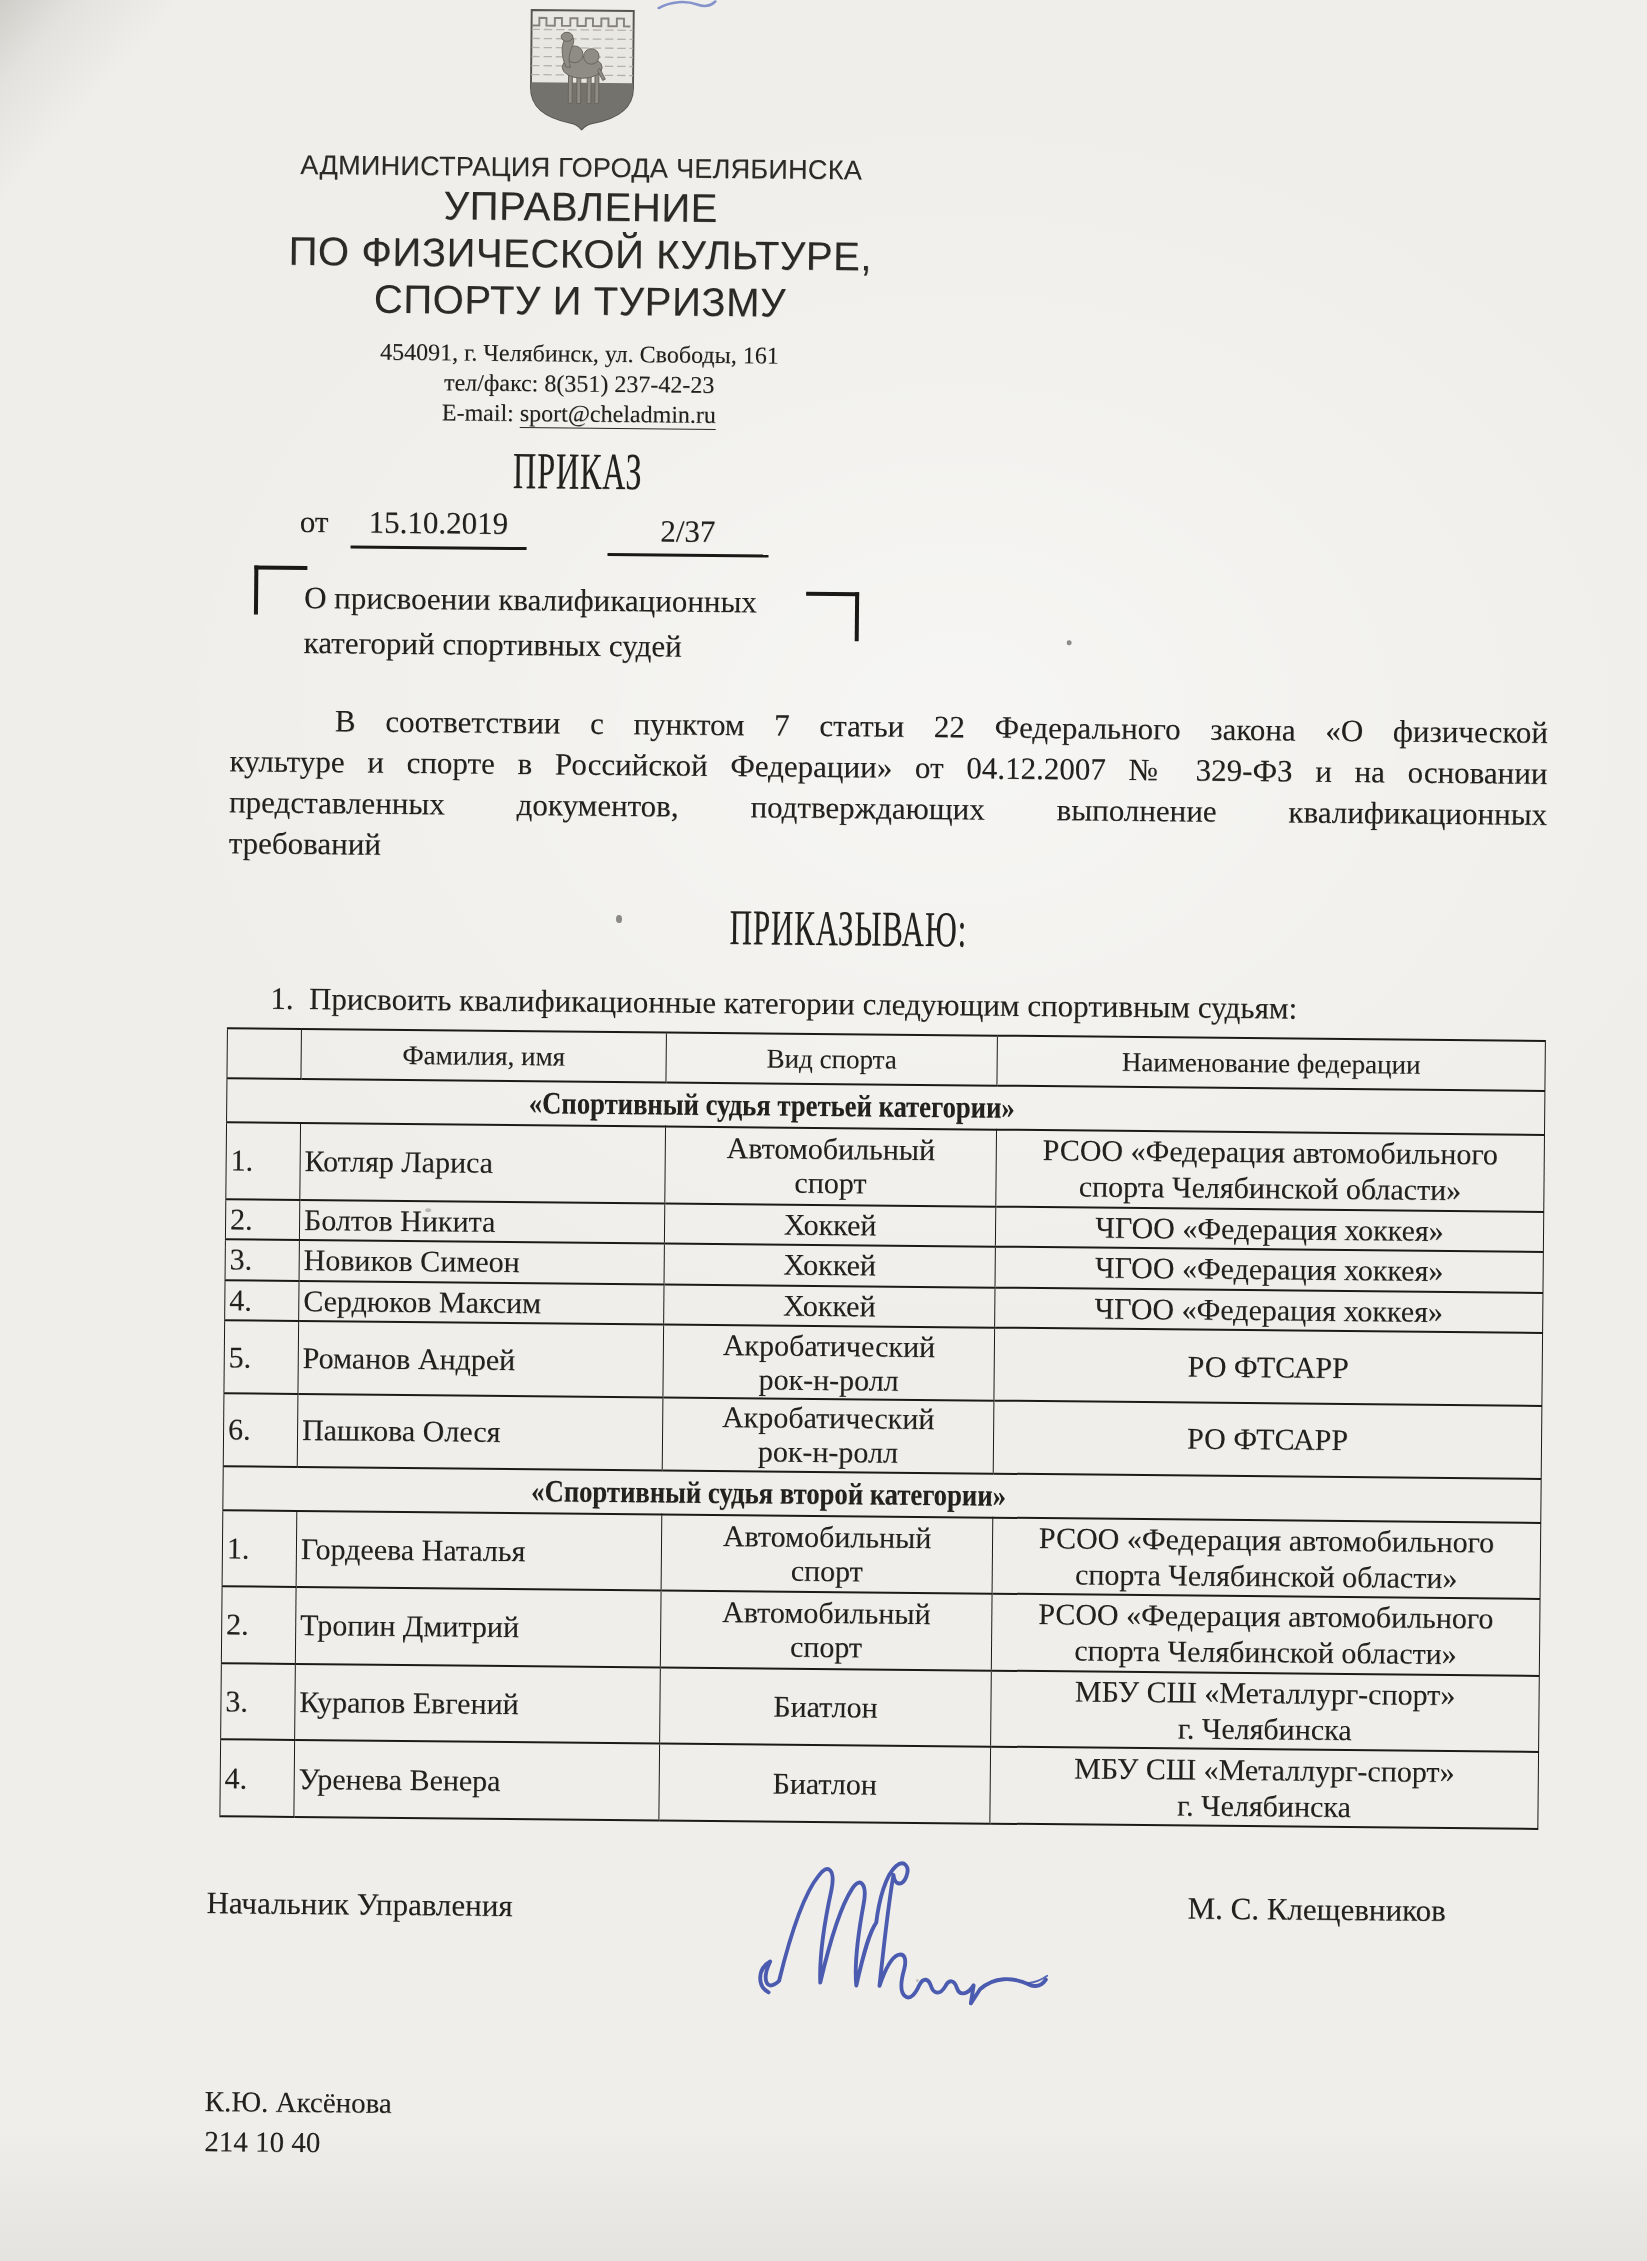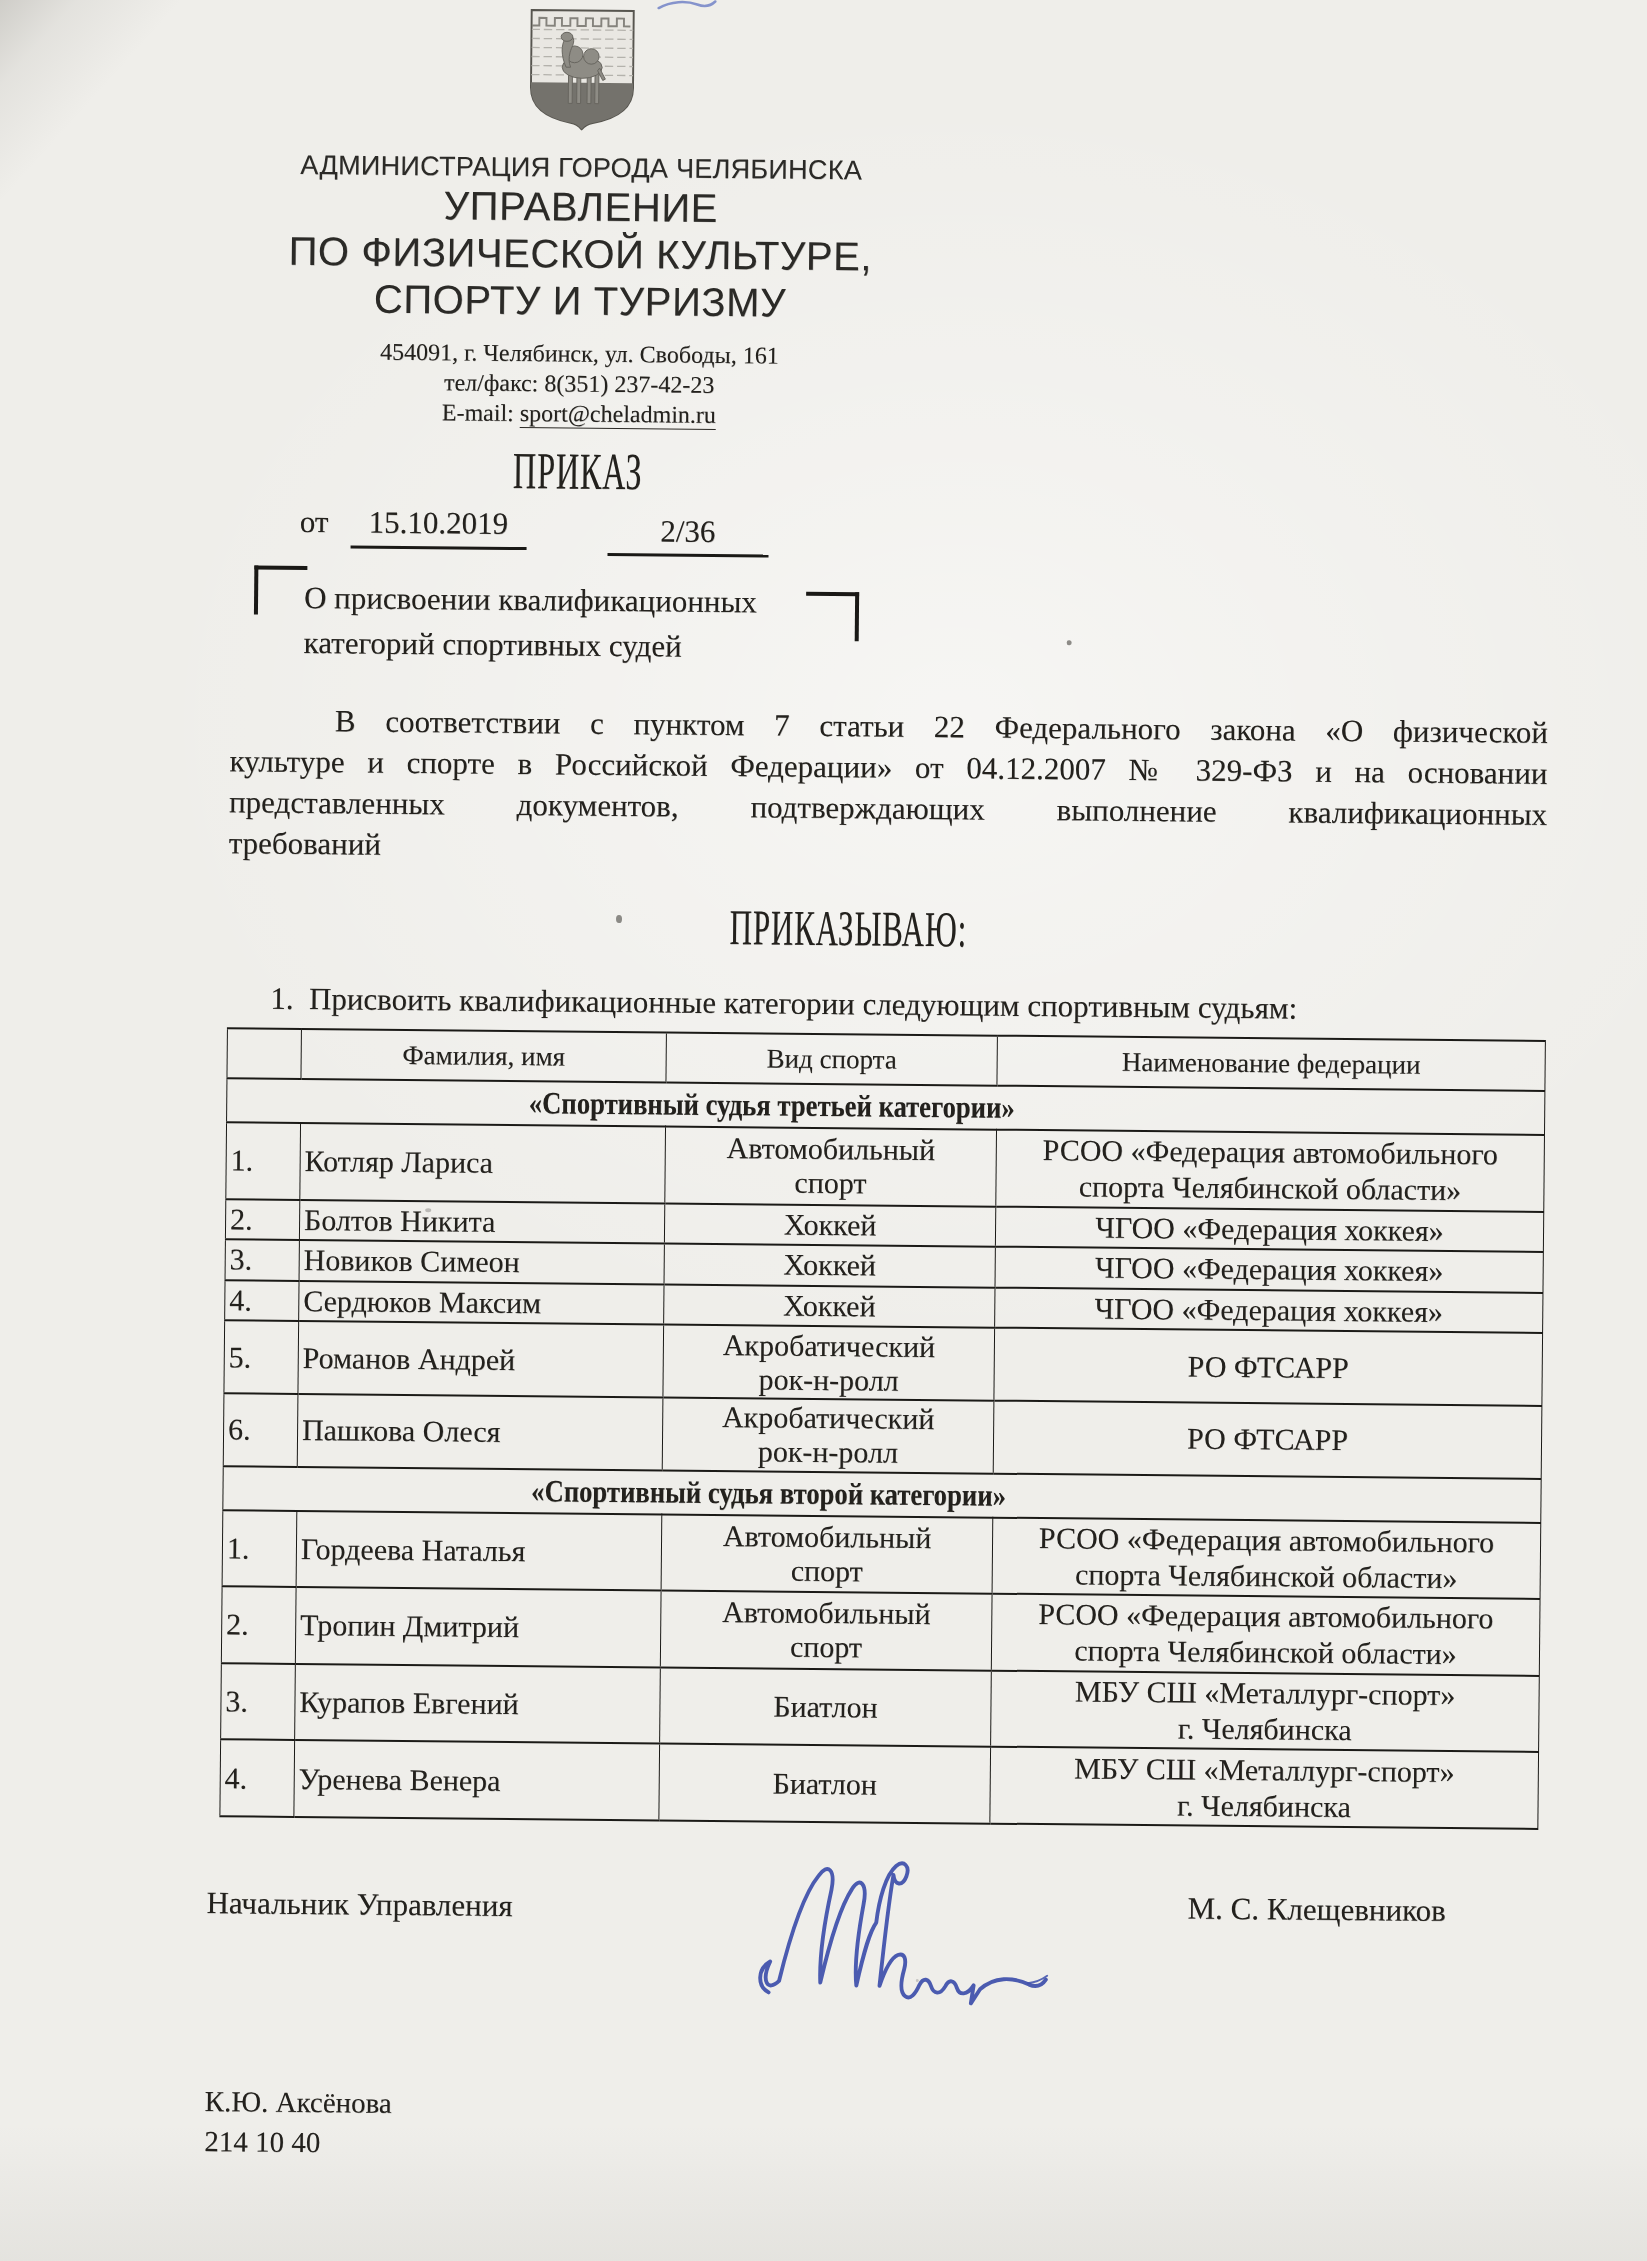--- a/index.html
+++ b/index.html
@@ -135,21 +135,21 @@
         <div>454091, г. Челябинск, ул. Свободы, 161</div>
         <div>тел/факс: 8(351) 237-42-23</div>
         <div><span>E-mail: </span><span class="email-link">sport@cheladmin.ru</span></div>
       </div>
     </div>
 
     <div class="abs doc-title">
       <span>ПРИКАЗ</span>
     </div>
     <div class="abs date-line">
-      <span>от</span><span class="u u1"><span>15.10.2019</span></span><span class="u u2"><span>2/36</span></span>
+      <span>от</span><span class="u u1"><span>15.10.2019</span></span><span class="u u2"><span>2/37</span></span>
     </div>
 
     <div class="abs bracket" style="left:249px;top:571px;width:53px;height:3.9px;"></div>
     <div class="abs bracket" style="left:249px;top:571px;width:3.9px;height:49px;"></div>
     <div class="abs bracket" style="left:801px;top:592px;width:53px;height:3.9px;"></div>
     <div class="abs bracket" style="left:850px;top:592px;width:3.9px;height:49px;"></div>
 
     <div class="abs subject">
       <div>О присвоении квалификационных</div>
       <div>категорий спортивных судей</div>

